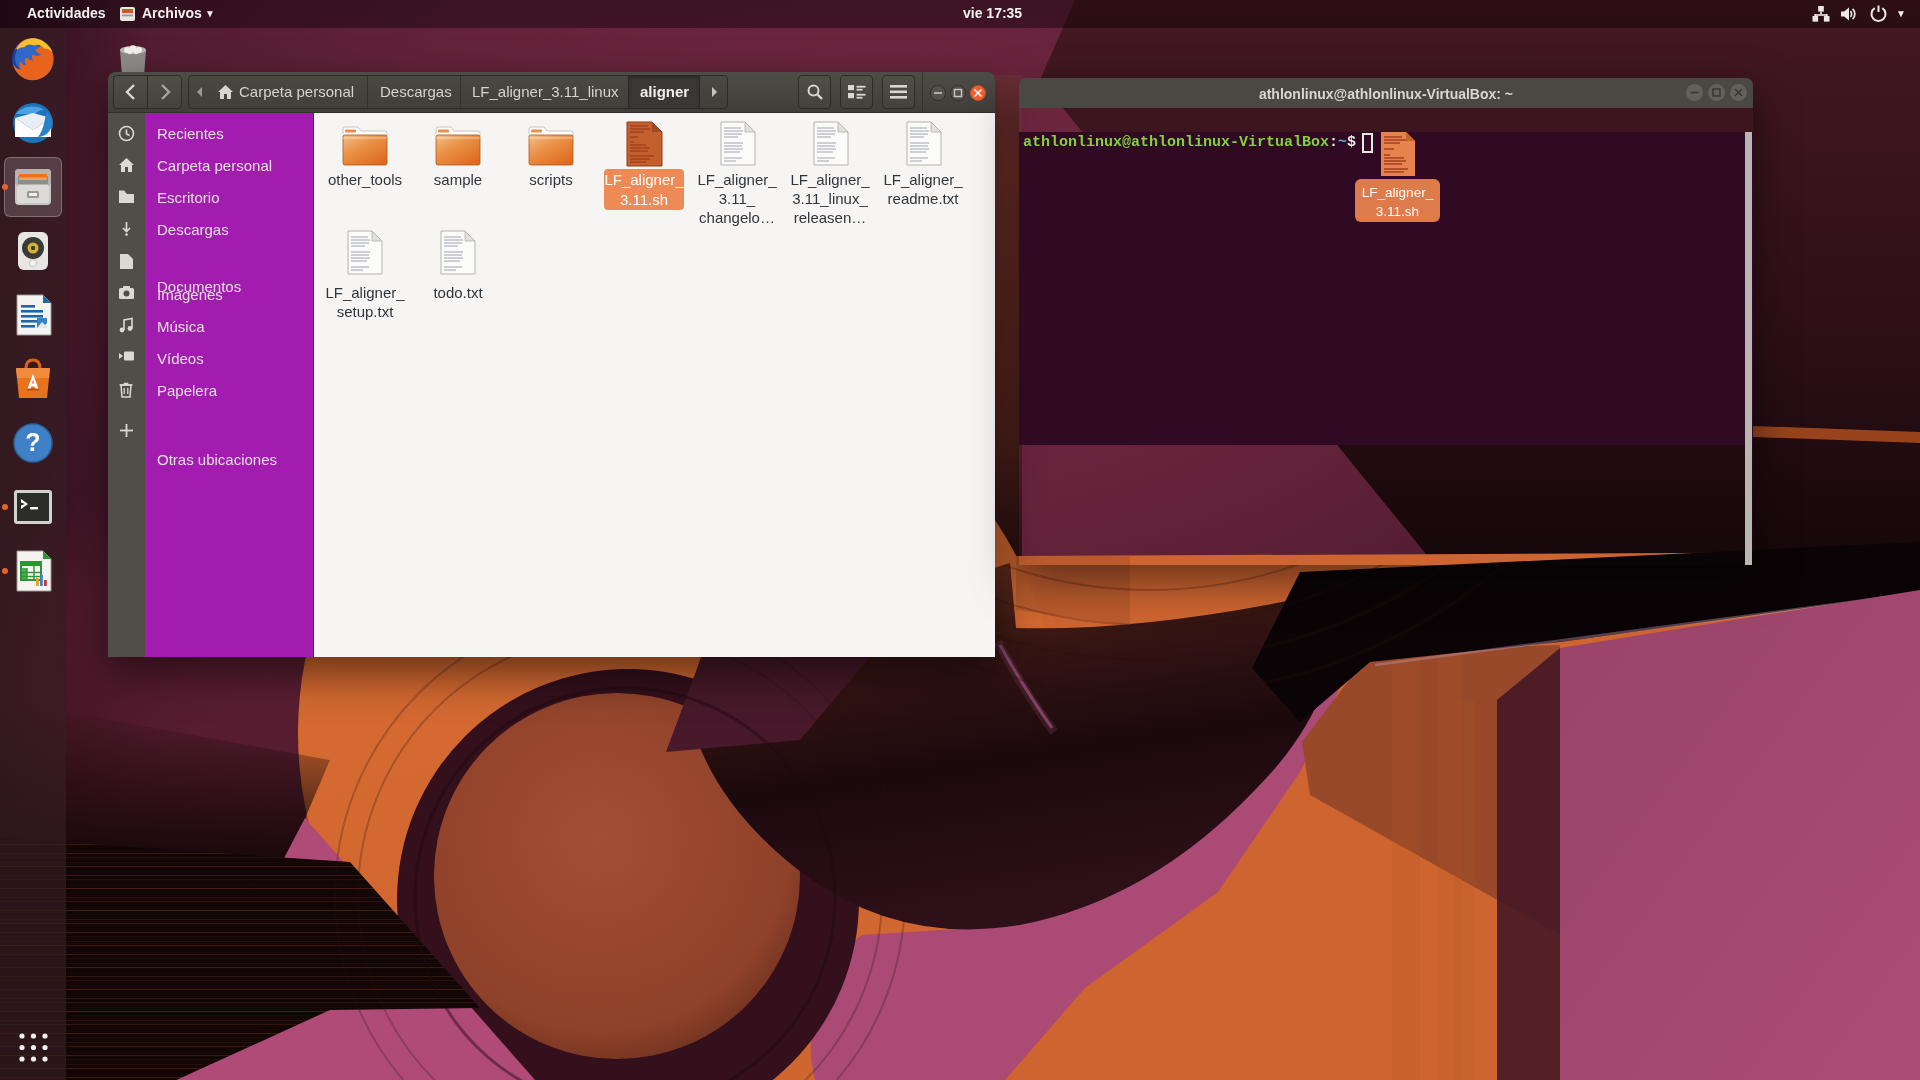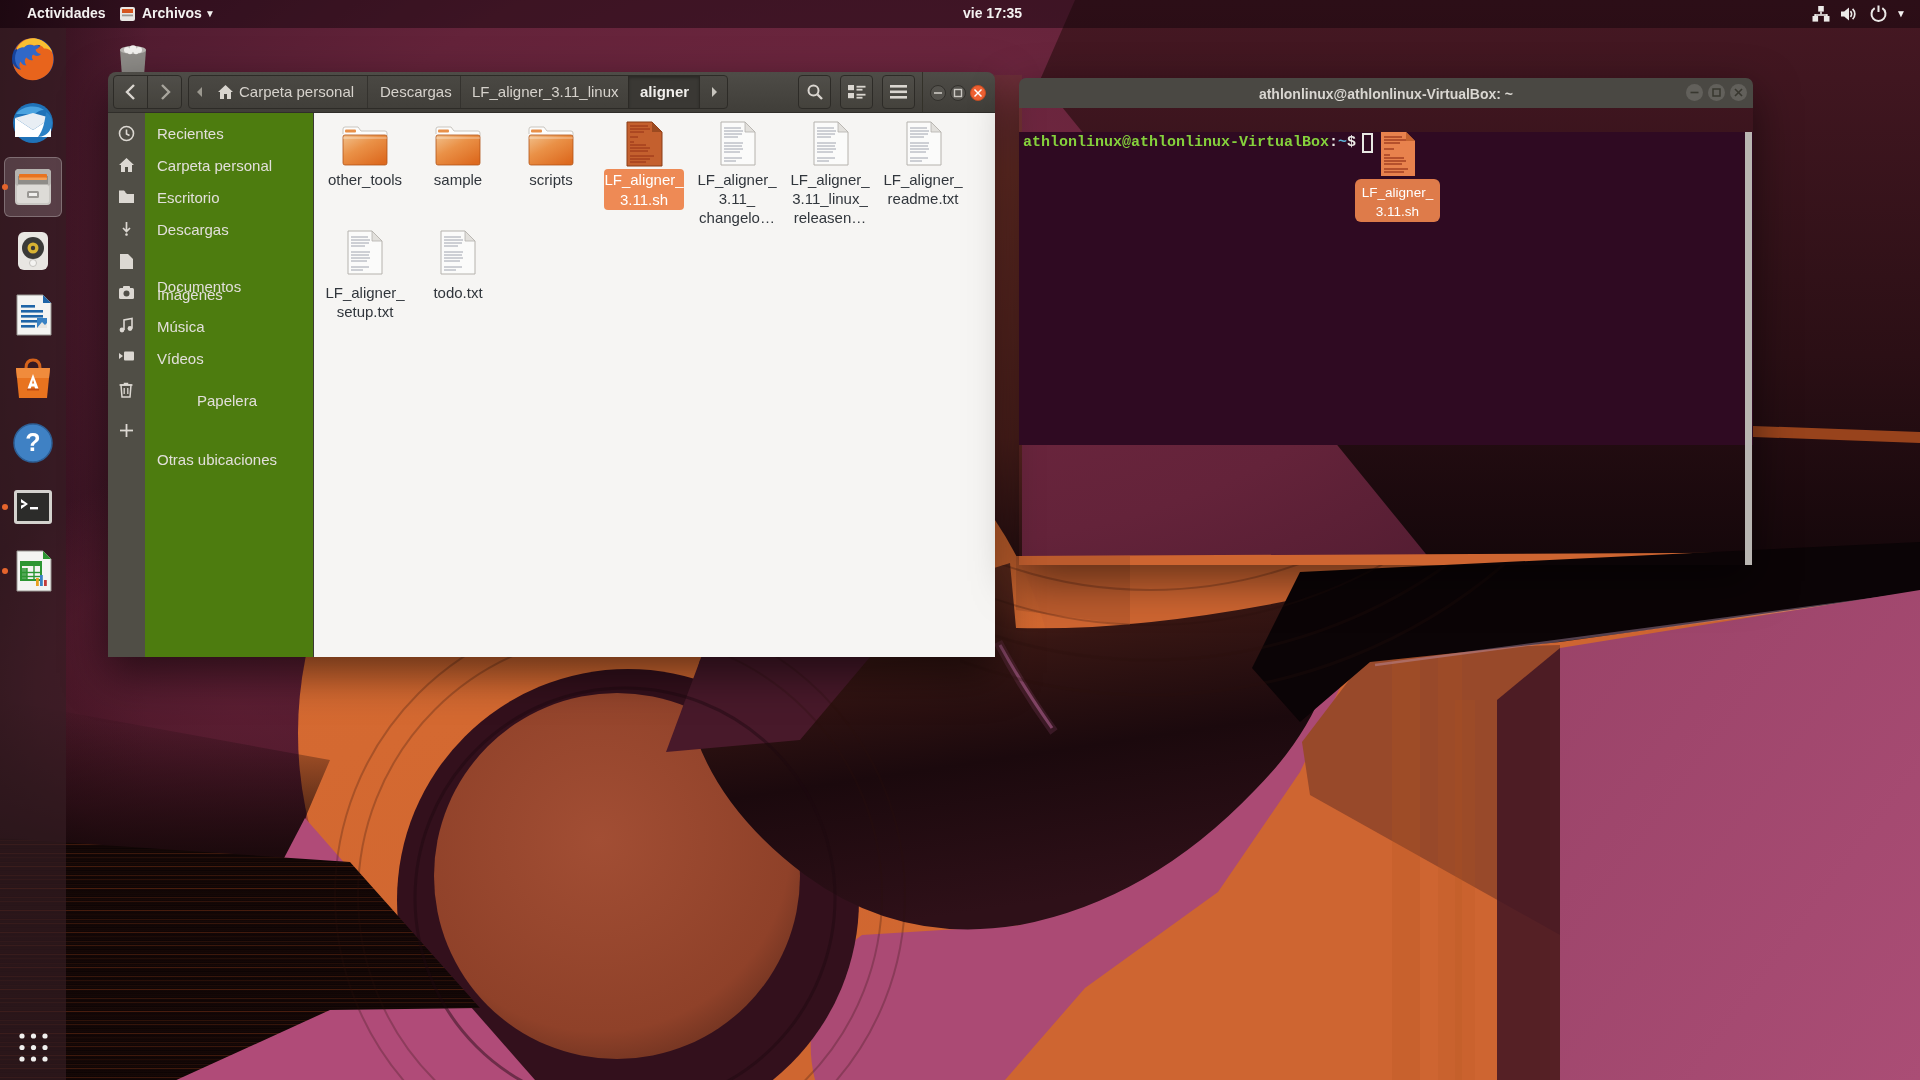--- a/index.html
+++ b/index.html
@@ -16,21 +16,21 @@
 #dock{position:absolute;left:0;top:28px;width:66px;height:1052px;background:rgba(54,30,36,0.66);}
 .dkic{position:absolute;left:10px;width:46px;height:46px;}
 .dot{position:absolute;left:2px;width:6px;height:6px;border-radius:50%;background:#e5642c;}
 
 
 #fwin{position:absolute;left:108px;top:72px;width:887px;height:585px;border-radius:9px 9px 0 0;box-shadow:0 16px 44px rgba(0,0,0,0.55);}
 #fhead{position:absolute;left:0;top:0;width:887px;height:41px;background:linear-gradient(#4e4c47,#403e39);border-bottom:1px solid #302e2a;border-radius:8px 8px 0 0;}
 .hbtn{position:absolute;top:3px;height:34px;background:linear-gradient(#504e49,#44423c);border:1px solid #2d2b27;border-radius:4px;}
 .crumb{position:absolute;top:3px;height:34px;color:#d6d2cc;font-size:15px;line-height:33px;}
 #fsideicons{position:absolute;left:0;top:41px;width:37px;height:544px;background:#504e46;}
-#fside{position:absolute;left:37px;top:41px;width:169px;height:544px;background:#4d7c0f;border-right:1px solid #3b3934;}
+#fside{position:absolute;left:37px;top:41px;width:169px;height:544px;background:#a21caf;border-right:1px solid #3b3934;}
 .sitem{position:absolute;left:12px;color:#e2dfda;font-size:15px;white-space:nowrap;}
 #fmain{position:absolute;left:206px;top:41px;width:681px;height:544px;background:#f6f5f3;}
 .flabel{position:absolute;text-align:center;color:#31363c;font-size:15px;line-height:19px;}
 #fstatus{position:absolute;left:553px;top:554px;width:334px;height:31px;background:#fbfbfa;border:1px solid #bdbab5;border-bottom:none;border-right:none;border-radius:4px 0 0 0;color:#3d4248;font-size:15px;line-height:30px;text-align:right;padding-right:19px;}
 
 
 #twin{position:absolute;left:1019px;top:78px;width:734px;height:487px;border-radius:8px 8px 0 0;box-shadow:0 16px 44px rgba(0,0,0,0.5);}
 #ttitle{position:absolute;left:0;top:0;width:734px;height:30px;background:#4a4843;border-radius:7px 7px 0 0;color:#d9d6d1;font-size:14px;font-weight:bold;text-align:center;line-height:32px;}
 #tmenu{position:absolute;left:0;top:30px;width:734px;height:24px;background:#434139;color:#d5d1cb;font-size:13.5px;}
 #tmenu span{position:absolute;top:0;line-height:24px;}
@@ -447,21 +447,21 @@
   </div>
   <div id="fside">
     <div class="sitem" style="top:12px;">Recientes</div>
     <div class="sitem" style="top:44px;">Carpeta personal</div>
     <div class="sitem" style="top:76px;">Escritorio</div>
     <div class="sitem" style="top:108px;">Descargas</div>
     <div class="sitem" style="top:141px;margin-top:24px;">Documentos</div>
     <div class="sitem" style="top:173px;">Imágenes</div>
     <div class="sitem" style="top:205px;">Música</div>
     <div class="sitem" style="top:237px;">Vídeos</div>
-    <div class="sitem" style="top:279px;margin-left:40px;">Papelera</div>
+    <div class="sitem" style="top:269px;">Papelera</div>
     <div class="sitem" style="top:310px;margin-top:28px;">Otras ubicaciones</div>
   </div>
   <div id="fmain">
 
     <svg class="abs" style="left:27px;top:13px;" width="48" height="41" viewBox="0 0 48 41">
         <defs>
           <linearGradient id="foldG" x1="0" y1="0" x2="0.8" y2="1">
             <stop offset="0" stop-color="#f2c18c"></stop>
             <stop offset="0.45" stop-color="#ea9147"></stop>
             <stop offset="1" stop-color="#dd6a1f"></stop>

